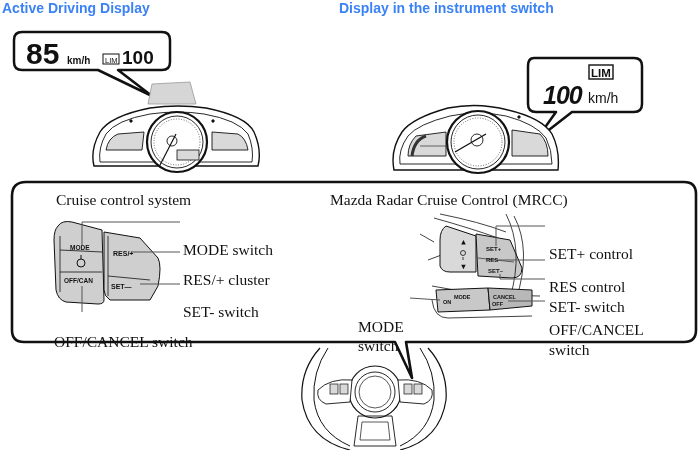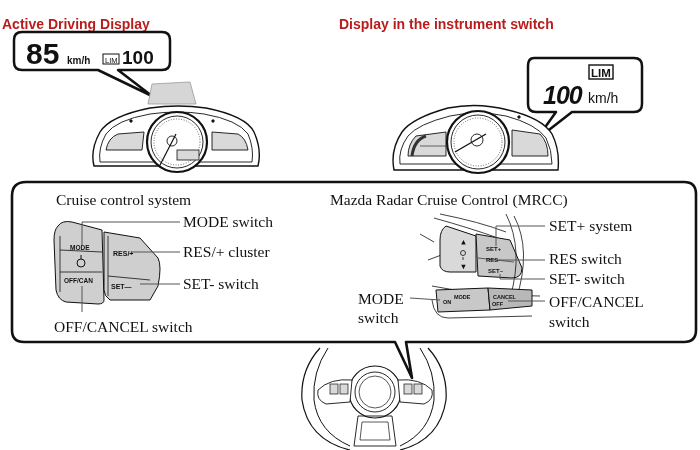--- a/index.html
+++ b/index.html
@@ -1,26 +1,26 @@
 <!DOCTYPE html>
 <html><head>
 <meta charset="utf-8">
 <style>
   html, body { margin: 0; padding: 0; background: #ffffff; }
   body { width: 700px; height: 450px; position: relative; overflow: hidden; }
   .heading {
     position: absolute; top: 0; font-family: "Liberation Sans", sans-serif;
-    font-weight: bold; font-size: 14px; color: #b91c1c; white-space: nowrap; margin-top: 16px;
+    font-weight: bold; font-size: 14px; color: #3b82f6; white-space: nowrap;
   }
   #h-left { left: 2px; }
   #h-right { left: 339px; }
   svg { position: absolute; left: 0; top: 0; }
   .serif { font-family: "Liberation Serif", serif; fill: #111; }
   .sans { font-family: "Liberation Sans", sans-serif; fill: #111; }
-  .lbl { position: absolute; font-family: "Liberation Serif", serif; font-size: 15.5px; color: #111; white-space: nowrap; line-height: 17px; }
+  .lbl { position: absolute; font-family: "Liberation Serif", serif; font-size: 15.5px; color: #111; white-space: nowrap; line-height: 17px; margin-top: 28px; }
   .tiny { font-family: "Liberation Sans", sans-serif; font-weight: bold; fill: #111; }
 </style>
 </head>
 <body>
 
 <div class="heading" id="h-left">Active Driving Display</div>
 <div class="heading" id="h-right">Display in the instrument switch</div>
 
 <svg width="700" height="450" viewBox="0 0 700 450">
 
@@ -173,21 +173,21 @@
     <rect x="404" y="384" width="8" height="10" stroke-width="0.7" fill="#d9d9d9"></rect>
     <rect x="414" y="384" width="8" height="10" stroke-width="0.7" fill="#d9d9d9"></rect>
     <path d="M358,416 L392,416 L396,446 L354,446 Z" stroke-width="0.9"></path>
     <path d="M362,422 L388,422 L390,440 L360,440 Z" stroke-width="0.7"></path>
   </g>
 </svg>
 
 <div class="lbl" style="left:183px; top:213px;">MODE switch</div>
 <div class="lbl" style="left:183px; top:243px;">RES/+ cluster</div>
 <div class="lbl" style="left:183px; top:275px;">SET- switch</div>
-<div class="lbl" style="left:54px; top:318px;">OFF/CANCEL switch</div>
+<div class="lbl" style="left:54px; top:305px;">OFF/CANCEL switch</div>
 
-<div class="lbl" style="left:549px; top:217px;">SET+ system</div>
-<div class="lbl" style="left:549px; top:250px;">RES switch</div>
+<div class="lbl" style="left:549px; top:217px;">SET+ control</div>
+<div class="lbl" style="left:549px; top:250px;">RES control</div>
 <div class="lbl" style="left:549px; top:270px;">SET- switch</div>
 <div class="lbl" style="left:358px; top:290px;">MODE</div>
 <div class="lbl" style="left:358px; top:309px;">switch</div>
 <div class="lbl" style="left:549px; top:293px;">OFF/CANCEL</div>
 <div class="lbl" style="left:549px; top:313px;">switch</div>
 
 </body></html>

